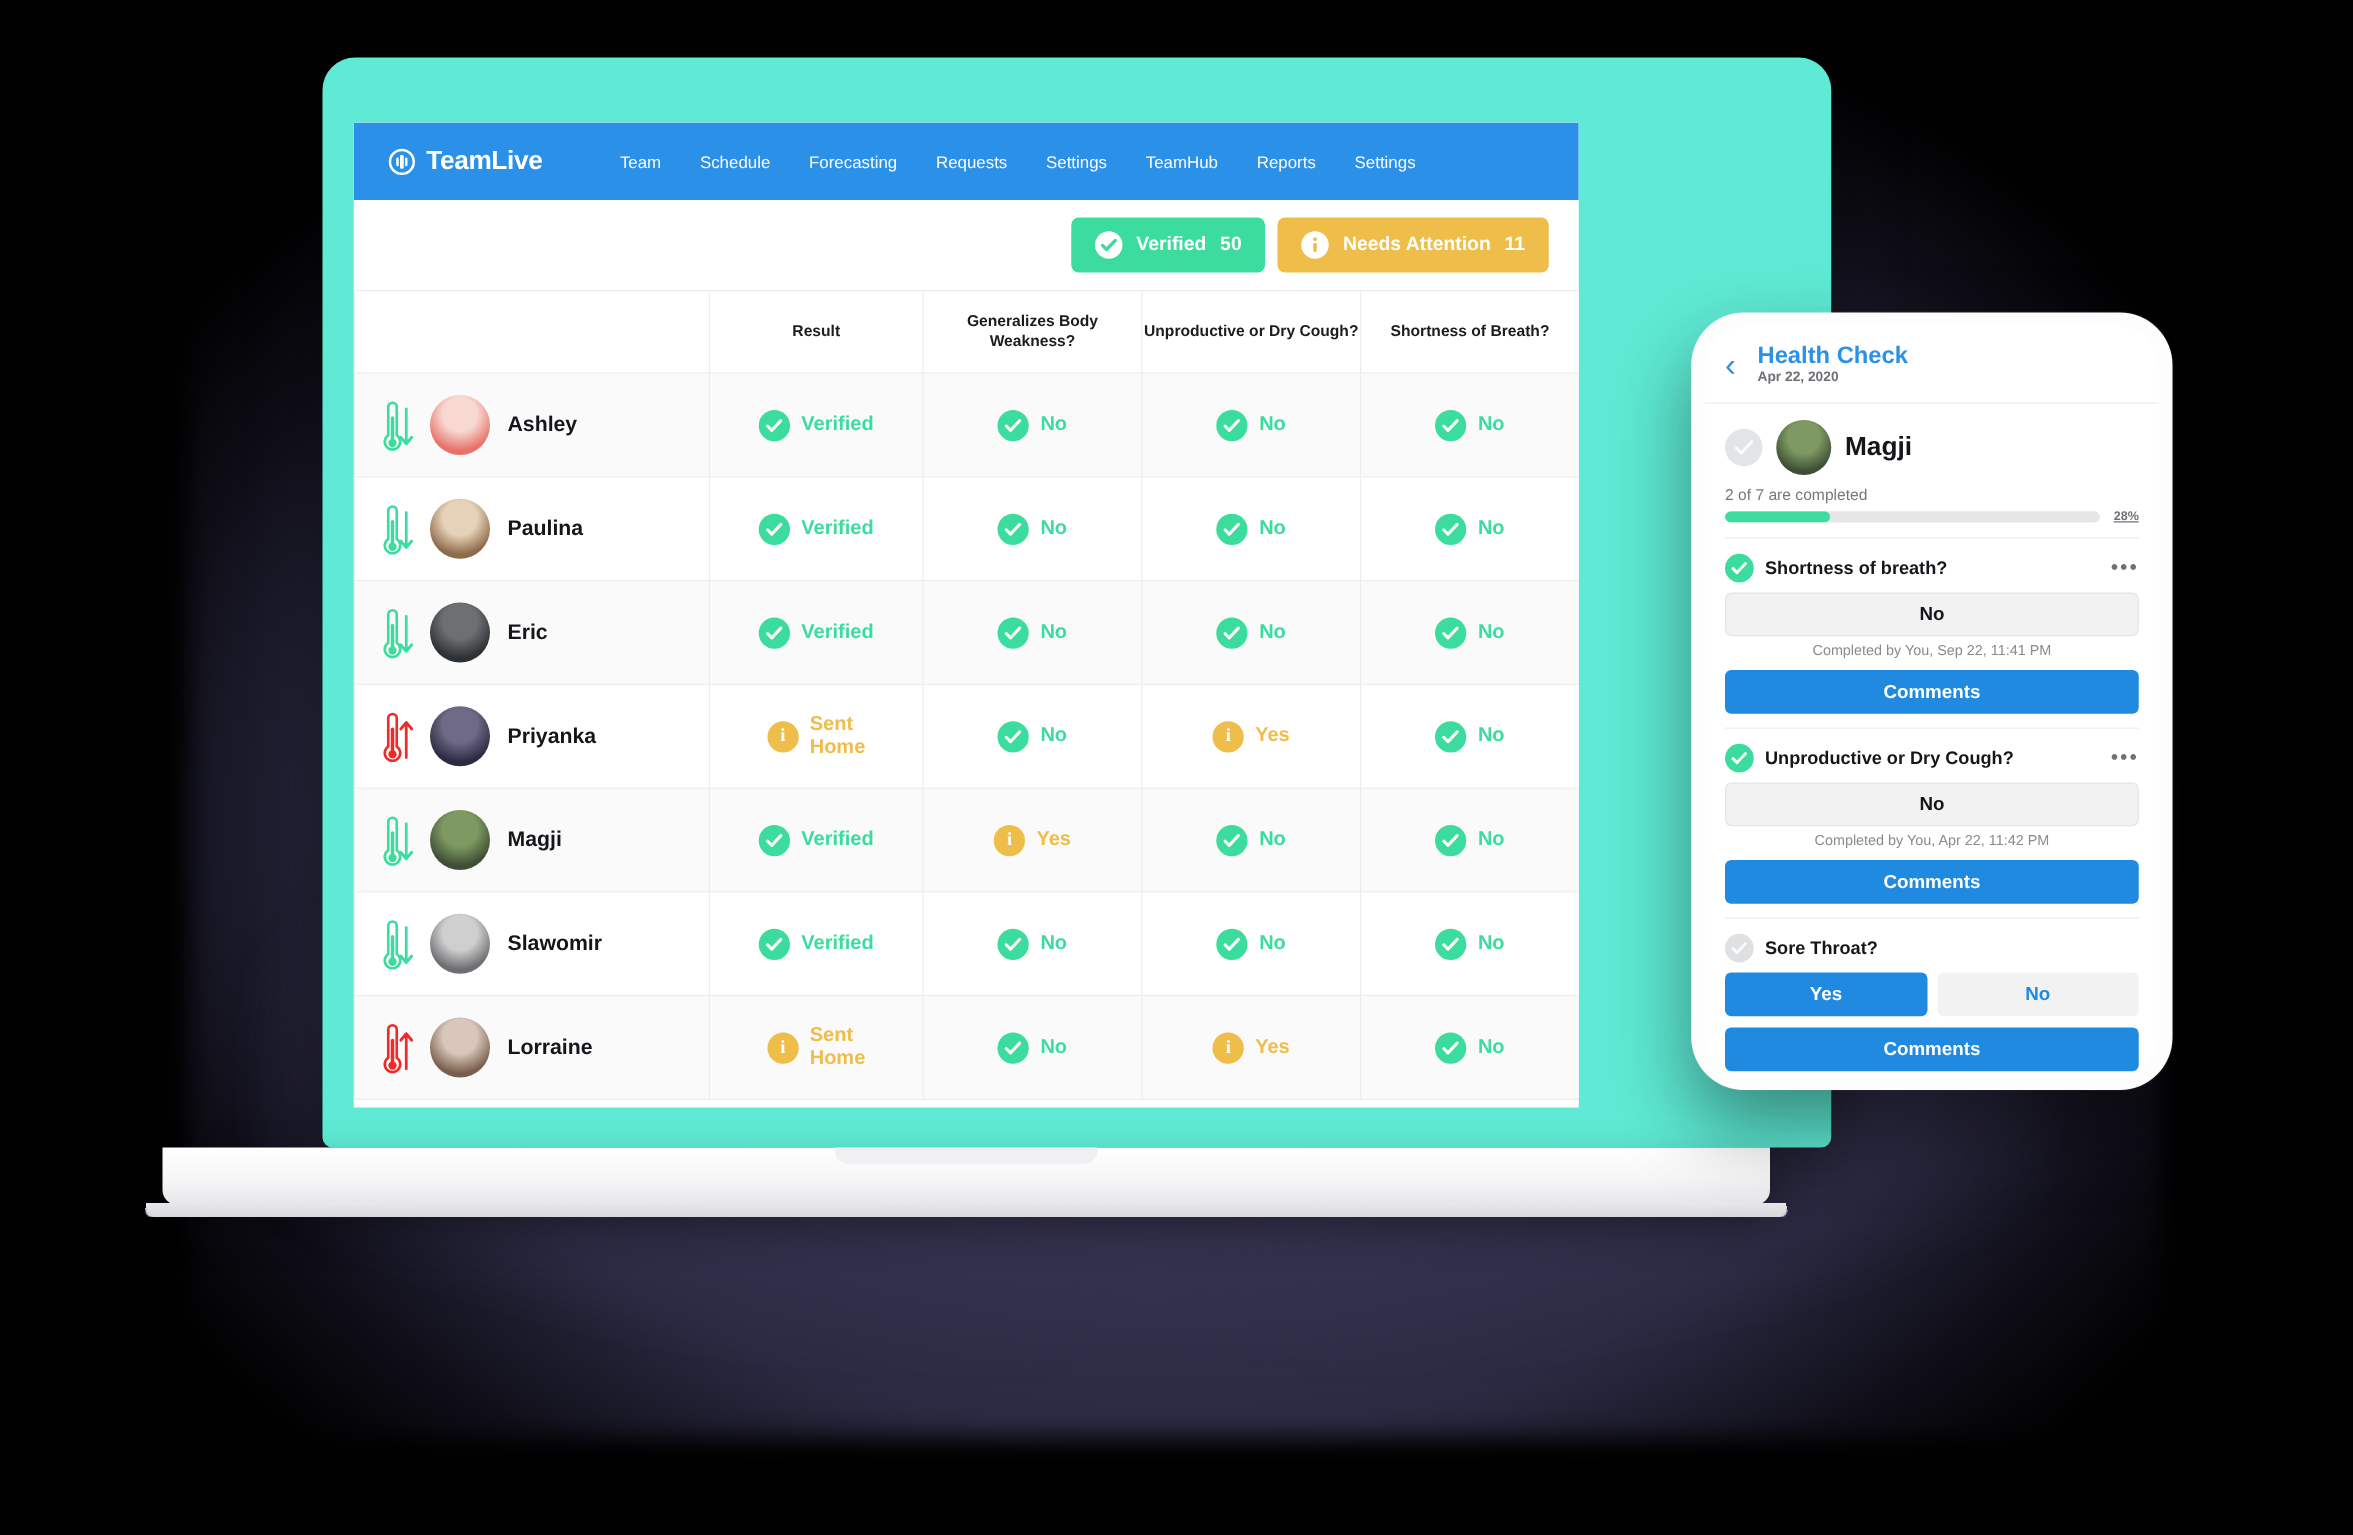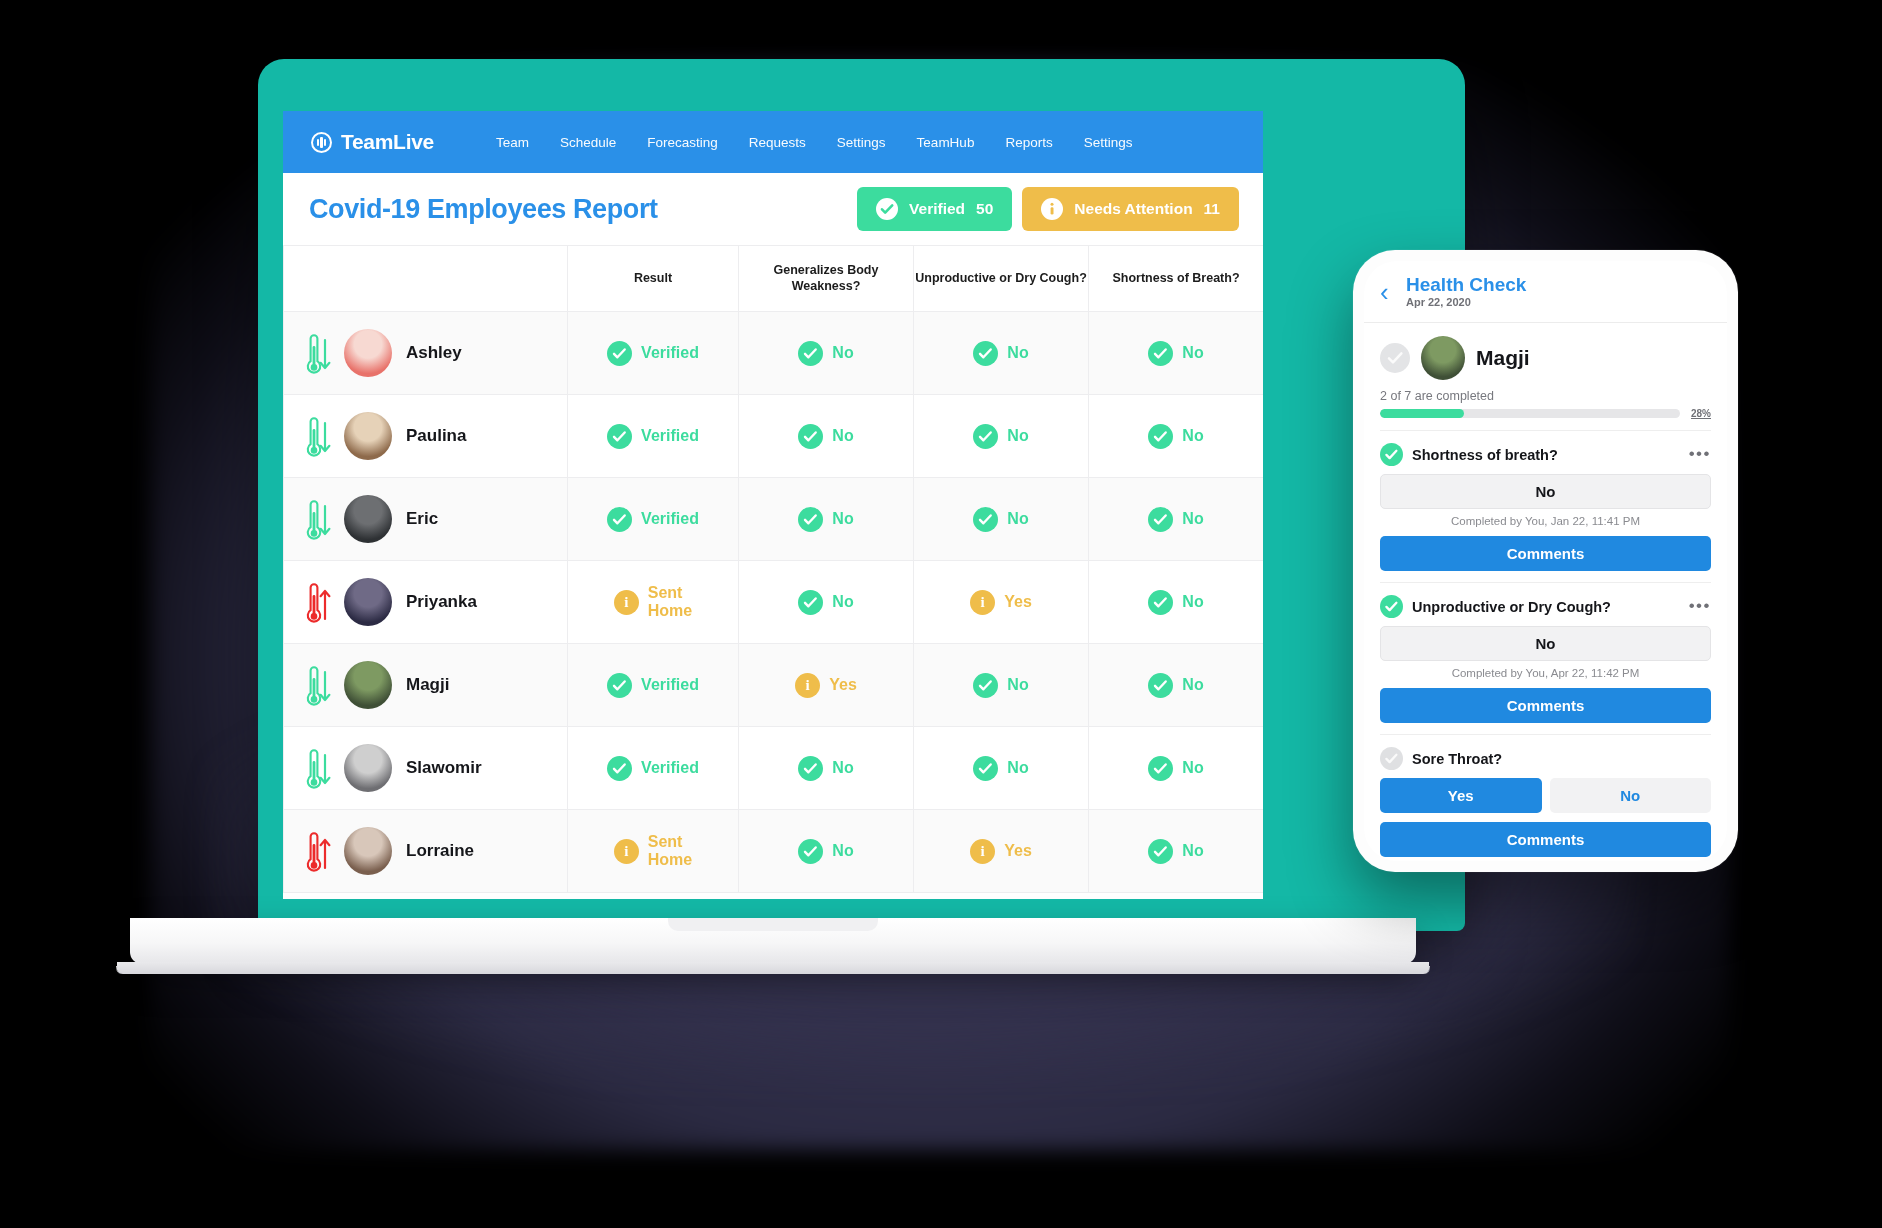--- a/index.html
+++ b/index.html
@@ -21,22 +21,22 @@
   .glow2 {
     position:absolute; left:210px; top:640px; width:1420px; height:440px;
     border-radius:60px;
     background: radial-gradient(ellipse at 50% 50%, rgba(70,67,100,0.85) 0%, rgba(52,50,78,0.6) 45%, rgba(0,0,0,0) 78%);
     filter: blur(14px);
   }
 
   
   .laptop { position: absolute; left: 258px; top: 46px; width: 1030px; height: 880px; }
   .laptop-lid {
-    position:absolute; left:0; top:13px; width:1207px; height:872px;
-    background:#14b8a6; border-radius:26px 26px 8px 8px;
+    position:absolute; left:0; top:0; width:1207px; height:872px;
+    background:#5eead4; border-radius:26px 26px 8px 8px;
     box-shadow: 0 26px 60px rgba(0,0,0,0.42);
   }
   .laptop-screen {
     position:absolute; left:25px; top:52px; width:980px; height:788px;
     background:#ffffff; overflow:hidden;
   }
   .laptop-base {
     position:absolute; left:-128px; top:872px; width:1286px; height:46px;
     background: linear-gradient(180deg,#ffffff 0%,#f6f6f7 55%,#e6e6e9 100%);
     border-radius: 0 0 12px 12px;
@@ -182,21 +182,20 @@
             <span class="nav-link">Forecasting</span>
             <span class="nav-link">Requests</span>
             <span class="nav-link">Settings</span>
             <span class="nav-link">TeamHub</span>
             <span class="nav-link">Reports</span>
             <span class="nav-link">Settings</span>
           </div>
         </div>
 
         <div class="page-head">
-          <div class="page-title">Covid-19 Employees Report</div>
           <div class="badges">
             <div class="badge green">
               <span class="ic">
                 <svg width="22" height="22" viewBox="0 0 22 22">
                     <path d="M6 11.3l3.2 3.3L16.2 7.4" stroke="#3cdc9e" stroke-width="2.6" fill="none" stroke-linecap="round" stroke-linejoin="round"></path>
                   </svg>
               </span>
               <span>Verified</span>
               <span class="bnum">50</span>
             </div>
@@ -626,21 +625,21 @@
           <div class="q-head">
             <span class="check-green">
               <svg width="23" height="23" viewBox="0 0 23 23">
                   <path d="M6.4 11.9l3.2 3.2 6.8-7.3" stroke="#fff" stroke-width="2.3" fill="none" stroke-linecap="round" stroke-linejoin="round"></path>
                 </svg>
             </span>
             <span class="q-text">Shortness of breath?</span>
             <span class="q-dots">•••</span>
           </div>
           <div class="ans-box">No</div>
-          <div class="ans-meta">Completed by You, Jan 22, 11:41 PM</div>
+          <div class="ans-meta">Completed by You, Sep 22, 11:41 PM</div>
           <div class="btn-blue">Comments</div>
         </div>
 
         <div class="q-block">
           <div class="q-head">
             <span class="check-green">
               <svg width="23" height="23" viewBox="0 0 23 23">
                   <path d="M6.4 11.9l3.2 3.2 6.8-7.3" stroke="#fff" stroke-width="2.3" fill="none" stroke-linecap="round" stroke-linejoin="round"></path>
                 </svg>
             </span>

